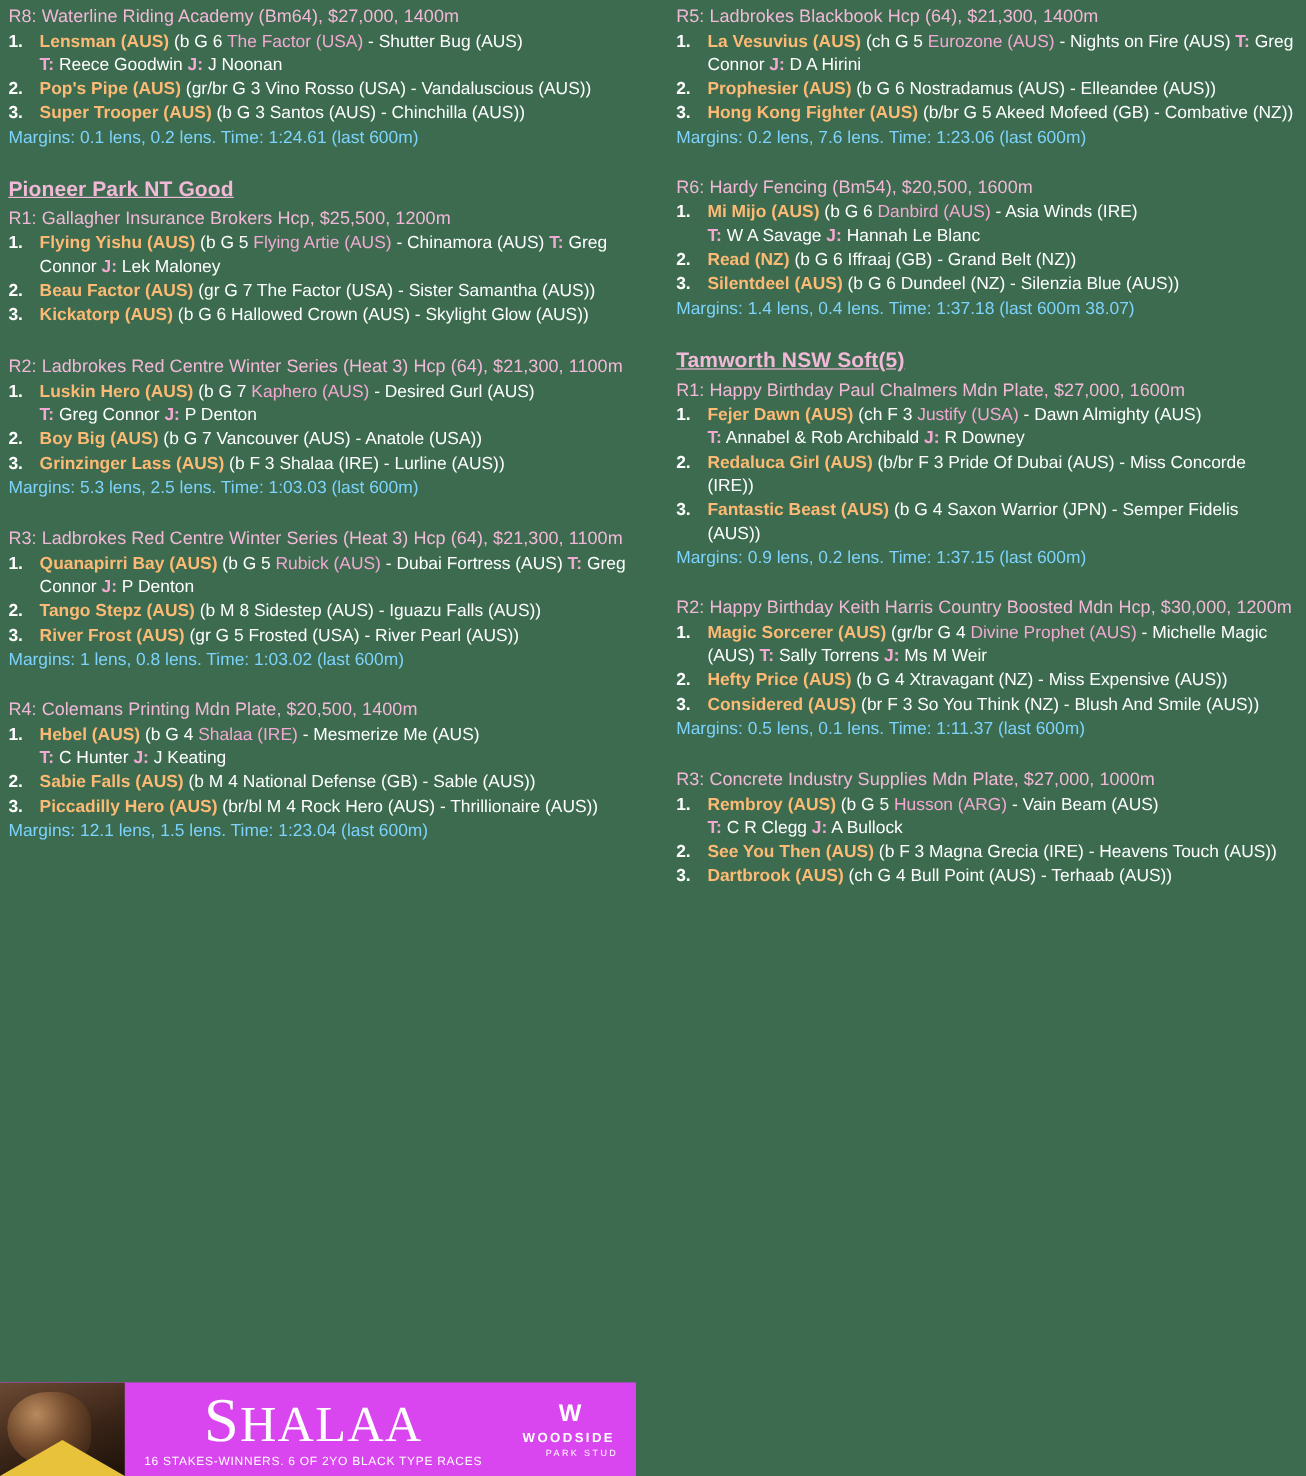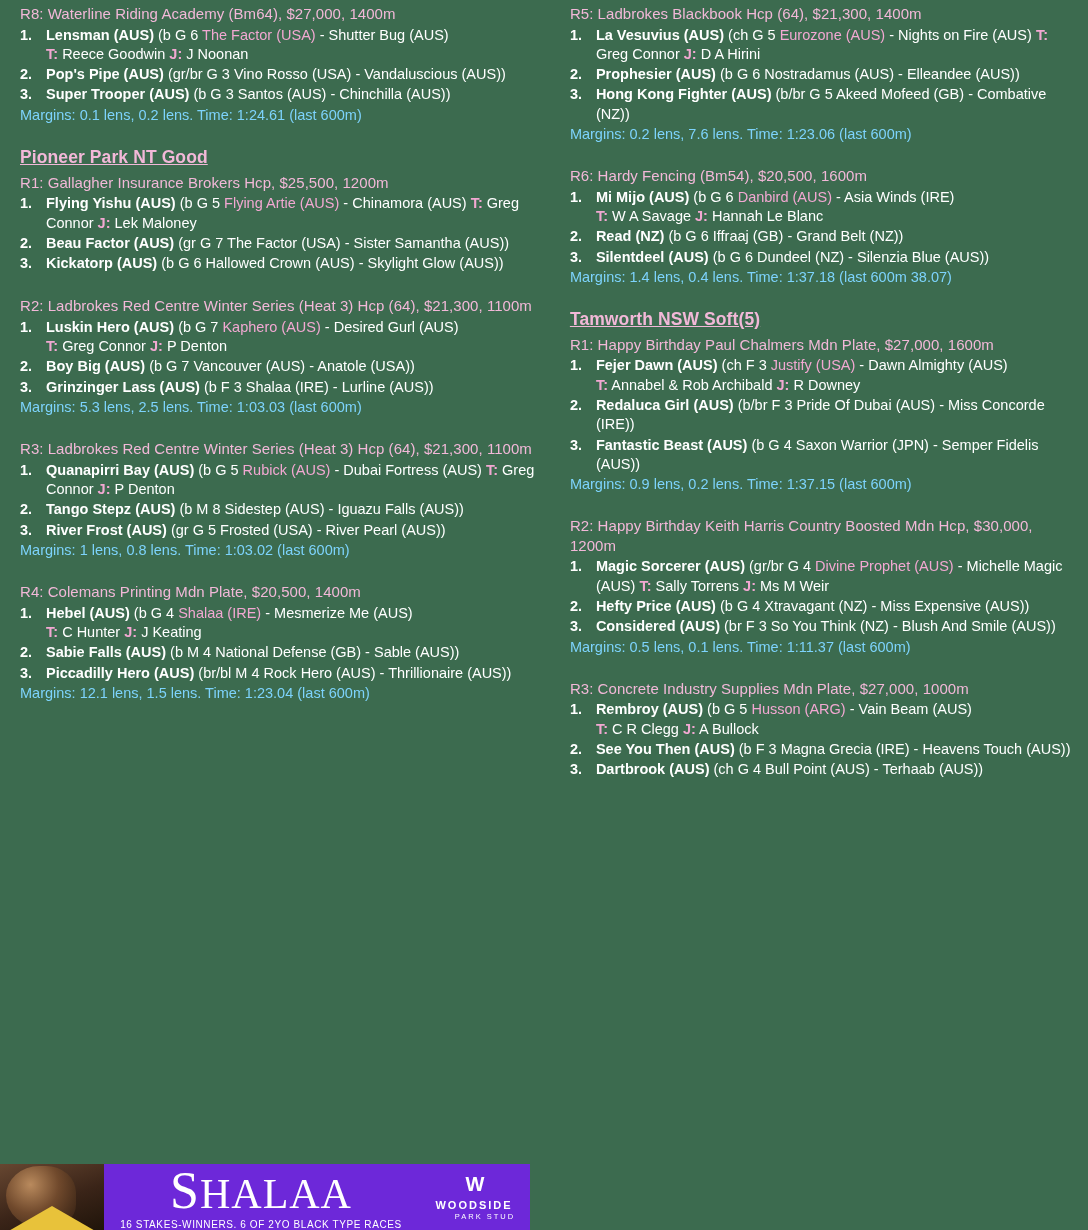--- a/index.html
+++ b/index.html
@@ -12,21 +12,21 @@
     width: 1088px;
     height: 1230px;
     position: relative;
     overflow: hidden;
   }
   .page {
     width: 1088px;
     height: 1230px;
     display: flex;
     position: relative;
-    padding: 4px 0 0 16px;
+    padding: 4px 0 0 3px;
   }
   .col {
     width: 544px;
     padding: 0 8px 0 4px;
     position: relative;
   }
   .col.right { padding-left: 18px; }
 
   
   .venue {
@@ -52,41 +52,41 @@
     color: #ffffff;
     margin-bottom: 1px;
   }
   .runner .num {
     width: 26px;
     flex: 0 0 26px;
     font-weight: bold;
     color: #ffffff;
   }
   .runner .body { flex: 1 1 auto; }
-  .horse { font-weight: bold; color: #ffffff; }
+  .horse { font-weight: bold; color: #fdba74; }
   .breeding { color: #ffffff; }
   .sire { color: #f2a8d2; font-weight: normal; }
   .conn { display: block; }
   .tag { color: #f2a8d2; font-weight: bold; }
   .margins {
     color: #7dd3fc;
     font-size: 14.5px;
     line-height: 1.33;
     margin: 1px 0 0 0;
   }
   .gap { height: 22px; }
 
   
   .ad {
     position: absolute;
     left: 0;
     bottom: 0;
     width: 530px;
-    height: 66px;
-    background: #6d28d9;
+    height: 78px;
+    background: #d946ef;
     display: flex;
     align-items: center;
     overflow: hidden;
   }
   .ad-horse {
     width: 104px;
     height: 78px;
     position: relative;
     background: linear-gradient(160deg,#6b4a33 0%, #3a2418 55%, #1c1208 100%);
     flex: 0 0 104px;

